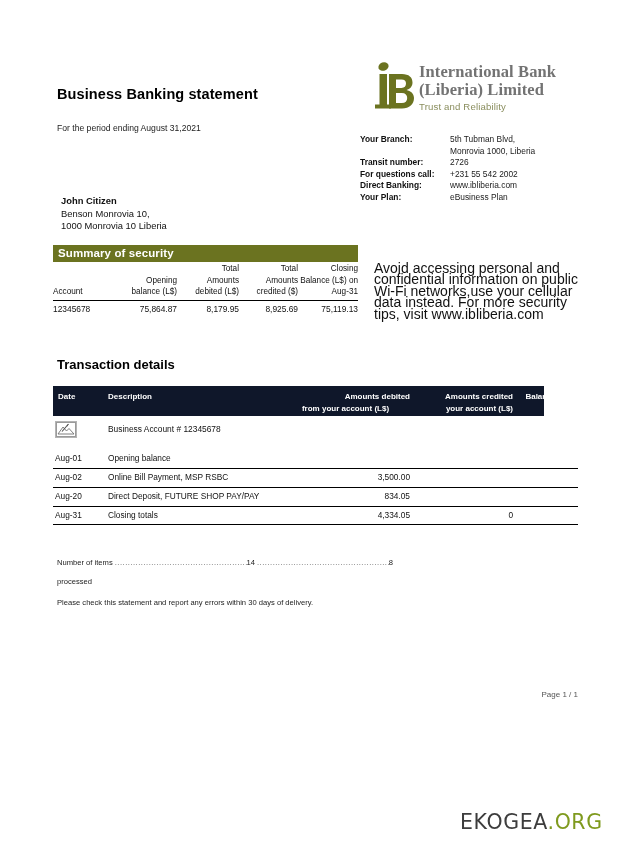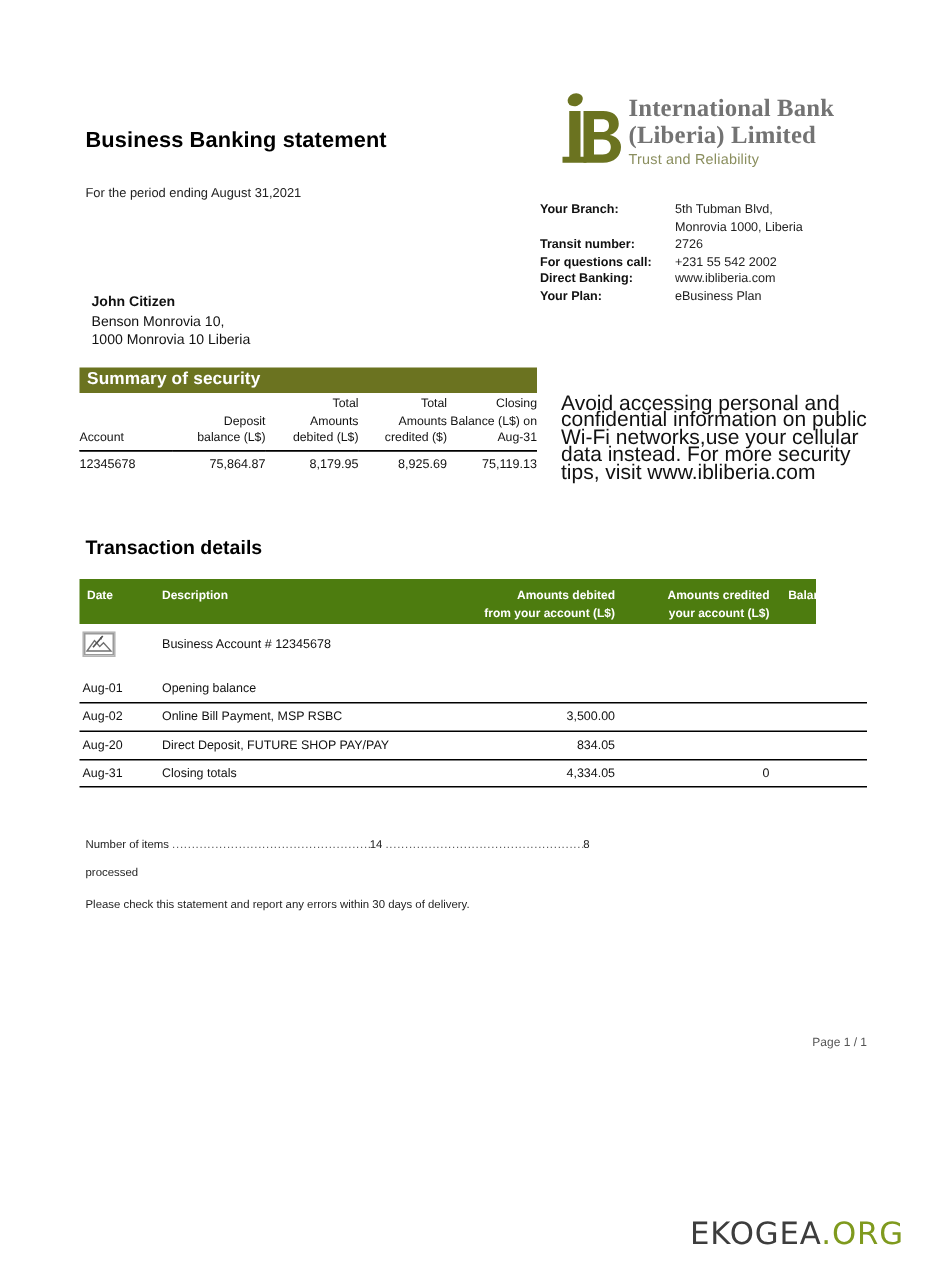--- a/index.html
+++ b/index.html
@@ -180,29 +180,29 @@
     font-size: 13px;
     font-weight: bold;
     color: #000;
   }
   .trans-header {
     position: absolute;
     left: 53px;
     top: 386px;
     width: 491px;
     height: 30px;
-    background: #4d7c0f;
+    background: #0f172a;
     color: #fff;
     font-size: 8px;
     font-weight: bold;
   }
   .th-date  { position: absolute; left: 5px;   top: 6px; }
   .th-desc  { position: absolute; left: 55px;  top: 6px; }
   .th-deb   { position: absolute; left: 228px; top: 6px; width: 129px; text-align: right; }
-  .th-deb2  { position: absolute; left: 228px; top: 18px; width: 129px; text-align: right; }
+  .th-deb2  { position: absolute; left: 228px; top: 18px; width: 129px; text-align: center; }
   .th-cred  { position: absolute; left: 359px; top: 6px; width: 101px; text-align: right; }
   .th-cred2 { position: absolute; left: 359px; top: 18px; width: 101px; text-align: right; }
   .th-bal   { position: absolute; left: 462px; top: 6px; width: 58px; text-align: right; }
 
   .trans-body {
     position: absolute;
     left: 53px;
     top: 416px;
     width: 525px;
   }
@@ -408,21 +408,21 @@
     <thead>
       <tr>
         <th class="sum-c0"></th>
         <th class="sum-c1"></th>
         <th class="sum-c2">Total</th>
         <th class="sum-c3">Total</th>
         <th class="sum-c4">Closing</th>
       </tr>
       <tr>
         <th class="sum-c0"></th>
-        <th class="sum-c1">Deposit</th>
+        <th class="sum-c1">Opening</th>
         <th class="sum-c2">Amounts</th>
         <th class="sum-c3">Amounts</th>
         <th class="sum-c4">Balance (L$) on</th>
       </tr>
       <tr>
         <th class="sum-c0">Account</th>
         <th class="sum-c1">balance (L$)</th>
         <th class="sum-c2">debited (L$)</th>
         <th class="sum-c3">credited ($)</th>
         <th class="sum-c4">Aug-31</th>

